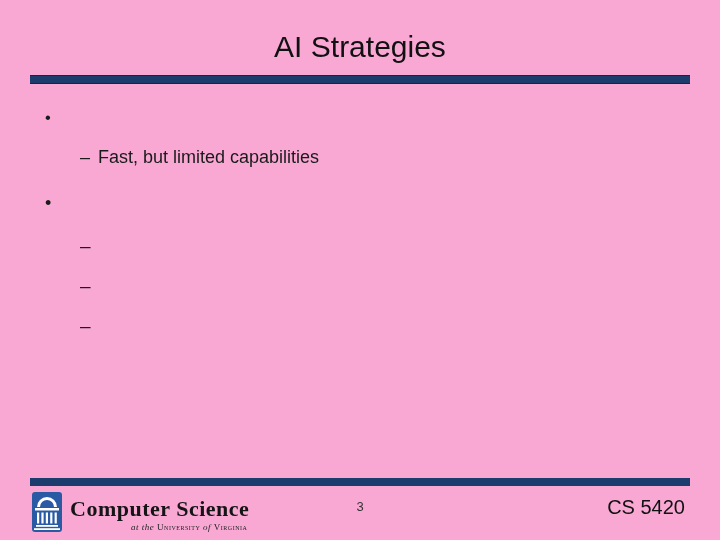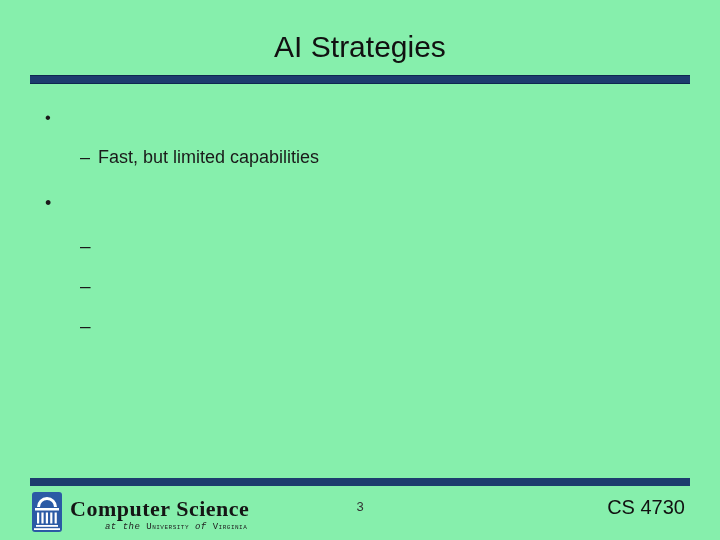--- a/index.html
+++ b/index.html
@@ -1,20 +1,20 @@
 <!DOCTYPE html>
 <html style="--bar-blue: #1d3c6e; --logo-blue: #2b5aa5;"><head>
 <meta charset="utf-8">
 <style>
   html, body { margin: 0; padding: 0; }
   .slide {
     position: relative;
     width: 720px;
     height: 540px;
-    background: #86efac;
+    background: #f9a8d4;
     font-family: "Liberation Sans", sans-serif;
     color: #1a1a1a;
     overflow: hidden;
   }
 
   
   .title {
     text-align: center;
     padding-top: 28px;
     font-size: 30px;
@@ -65,21 +65,21 @@
   .logo-text { display: flex; flex-direction: column; }
   .logo-title {
     font-family: "Liberation Serif", serif;
     font-size: 22px;
     line-height: 26px;
     font-weight: 700;
     color: #151515;
     letter-spacing: 0.5px;
   }
   .logo-sub {
-    font-family: Liberation Mono, monospace;
+    font-family: Liberation Serif, serif;
     font-size: 9px;
     line-height: 10px;
     color: #222222;
     text-align: right;
     padding-right: 2px;
     letter-spacing: 0.5px;
   }
   .logo-sub .it { font-style: italic; }
   .logo-sub .sc { font-variant: small-caps; font-style: normal; }
 
@@ -160,15 +160,15 @@
       <span class="logo-sub">
         <span class="it">at the</span>
         <span class="sc">University</span>
         <span class="it">of</span>
         <span class="sc">Virginia</span>
       </span>
     </div>
   </div>
 
   <div class="page-number">3</div>
-  <div class="course-code">CS 4730</div>
+  <div class="course-code">CS 5420</div>
 
 </div>
 
 </body></html>

